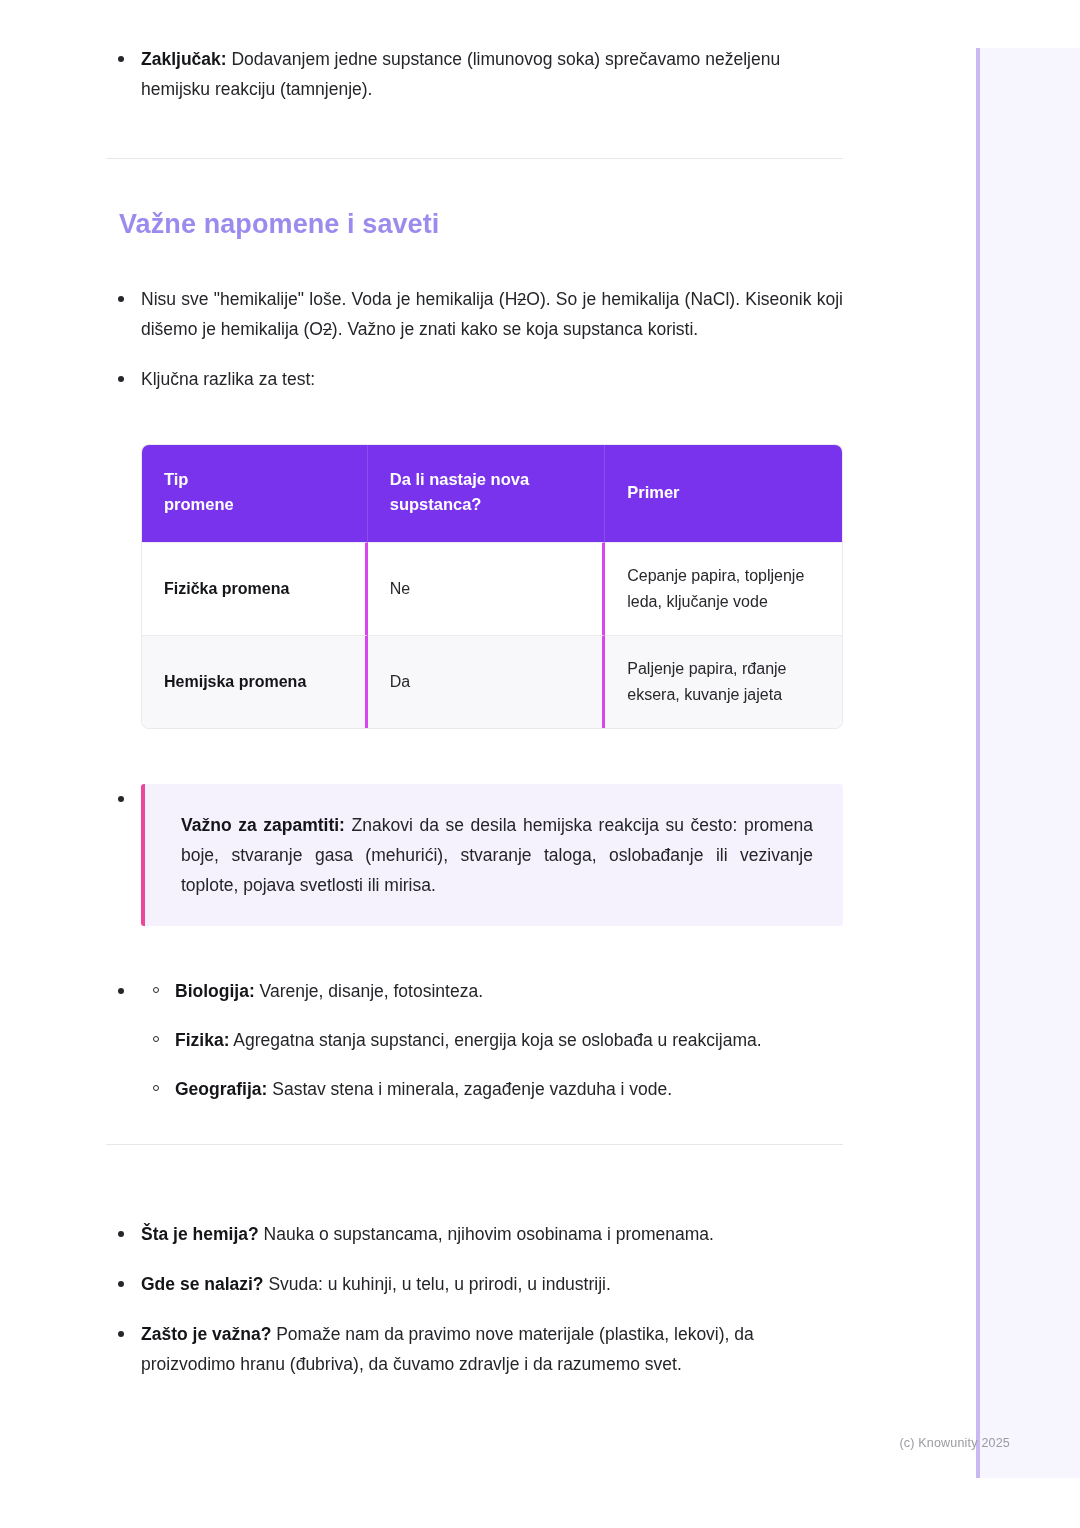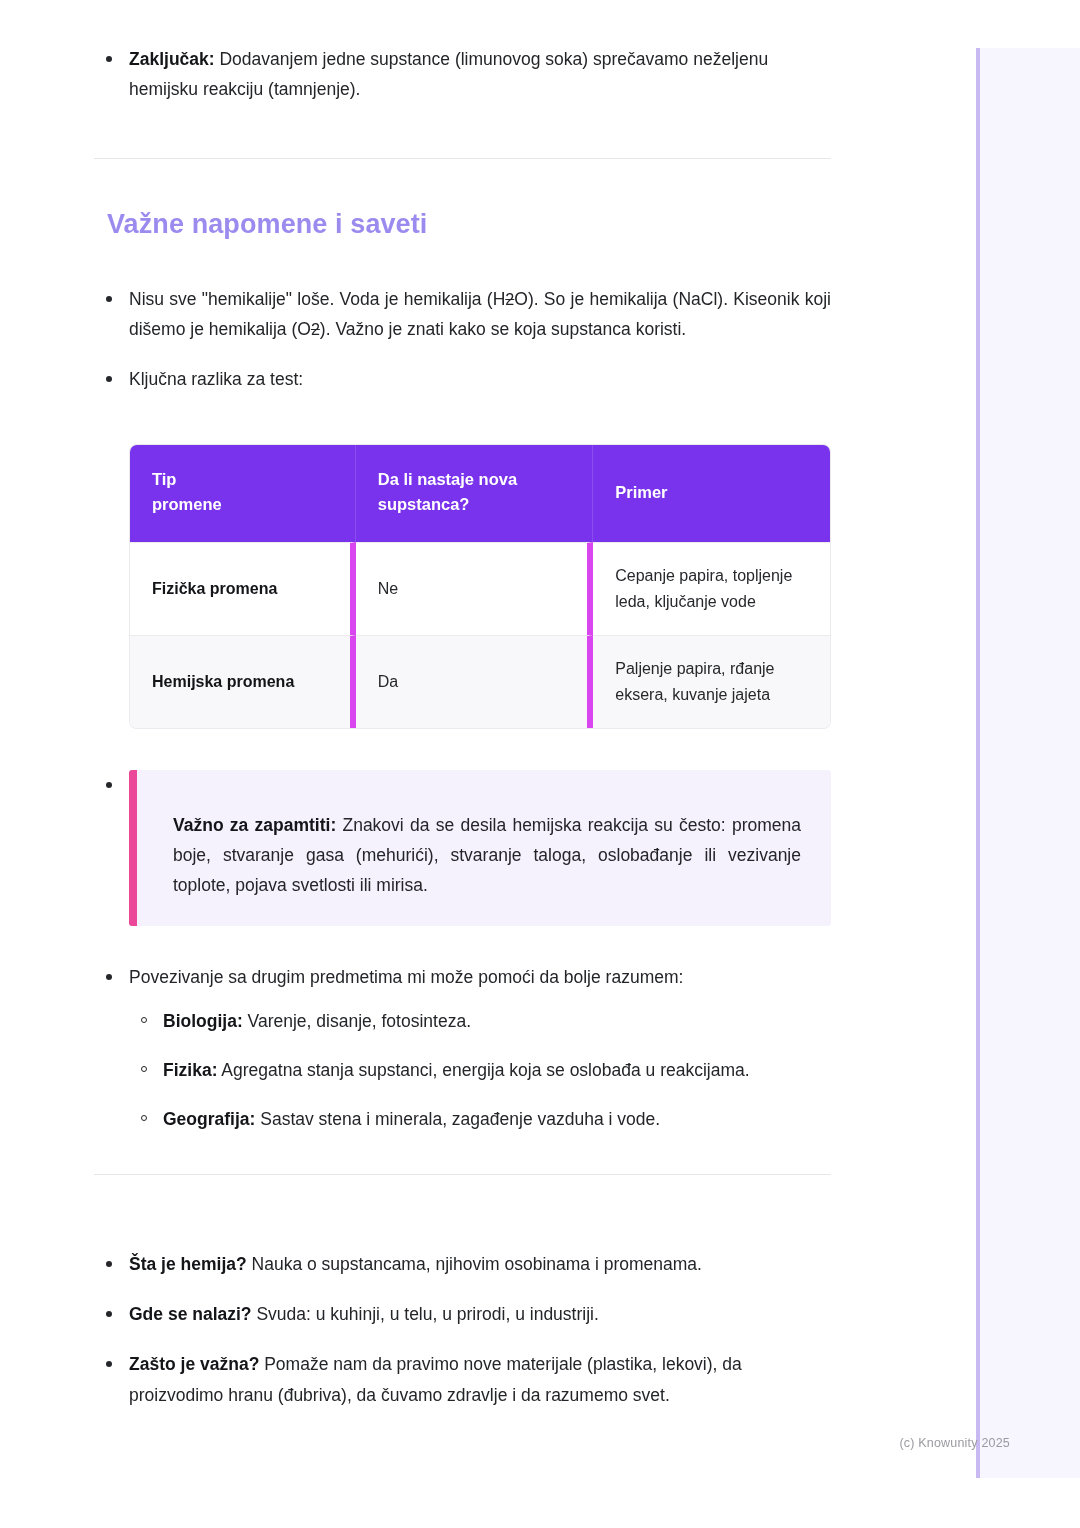--- a/index.html
+++ b/index.html
@@ -32,21 +32,21 @@
     left: 976px;
     top: 48px;
     width: 4px;
     height: 1430px;
     background: #c9b9f2;
   }
 
   
   .sheet {
     position: absolute;
-    left: 4px;
+    left: 16px;
     top: 0;
     width: 976px;
     height: 1528px;
   }
   .content {
     position: absolute;
     left: 90px;
     top: 0;
     width: 737px;
   }
@@ -157,39 +157,40 @@
     line-height: 1.55;
     border-right: 1px solid #8b4cf0;
   }
   table.compare th:last-child { border-right: none; margin-top: 20px; }
   table.compare td {
     font-size: 16px;
     color: #27282c;
     padding: 20px 20px 20px 22px;
     vertical-align: middle;
     line-height: 1.62;
-    border-right: 6px solid #d946ef;
+    border-right: 3px solid #d946ef;
     border-top: 1px solid #ececed;
   }
   table.compare td:last-child { border-right: none; }
   table.compare td.first-col { font-weight: 700; color: #141519; }
   table.compare tr.row-alt td { background: #f8f8fa; }
   table.compare tr.row-main td { background: #ffffff; }
 
   th .th-line { display: block; }
 
   
   .callout {
     background: #f5f1fd;
-    border-left: 8px solid #ec4899;
+    border-left: 4px solid #ec4899;
     border-radius: 3px;
-    padding: 40px 30px 26px 36px;
+    padding: 26px 30px 26px 36px;
     font-size: 17.5px;
     line-height: 1.72;
     color: #242529;
+    margin-top: 14px;
   }
 
   
   .watermark {
     position: absolute;
     left: 0;
     top: 1436px;
     width: 1010px;
     text-align: right;
     font-size: 12.5px;
@@ -286,21 +287,20 @@
         <div class="callout justify">
           <b>Važno za zapamtiti:</b><span> Znakovi da se desila hemijska reakcija su često: promena boje, stvaranje gasa (mehurići), stvaranje taloga, oslobađanje ili vezivanje toplote, pojava svetlosti ili mirisa.</span>
         </div>
       </li>
     </ul>
 
     <div class="sp-e"></div>
 
     <ul class="lvl1">
       <li style="margin-bottom:0;">
-        <span>Povezivanje sa drugim predmetima mi može pomoći da bolje razumem:</span>
         <ul class="lvl2">
           <li>
             <b>Biologija:</b><span> Varenje, disanje, fotosinteza.</span>
           </li>
           <li>
             <b>Fizika:</b><span> Agregatna stanja supstanci, energija koja se oslobađa u reakcijama.</span>
           </li>
           <li>
             <b>Geografija:</b><span> Sastav stena i minerala, zagađenje vazduha i vode.</span>
           </li>

